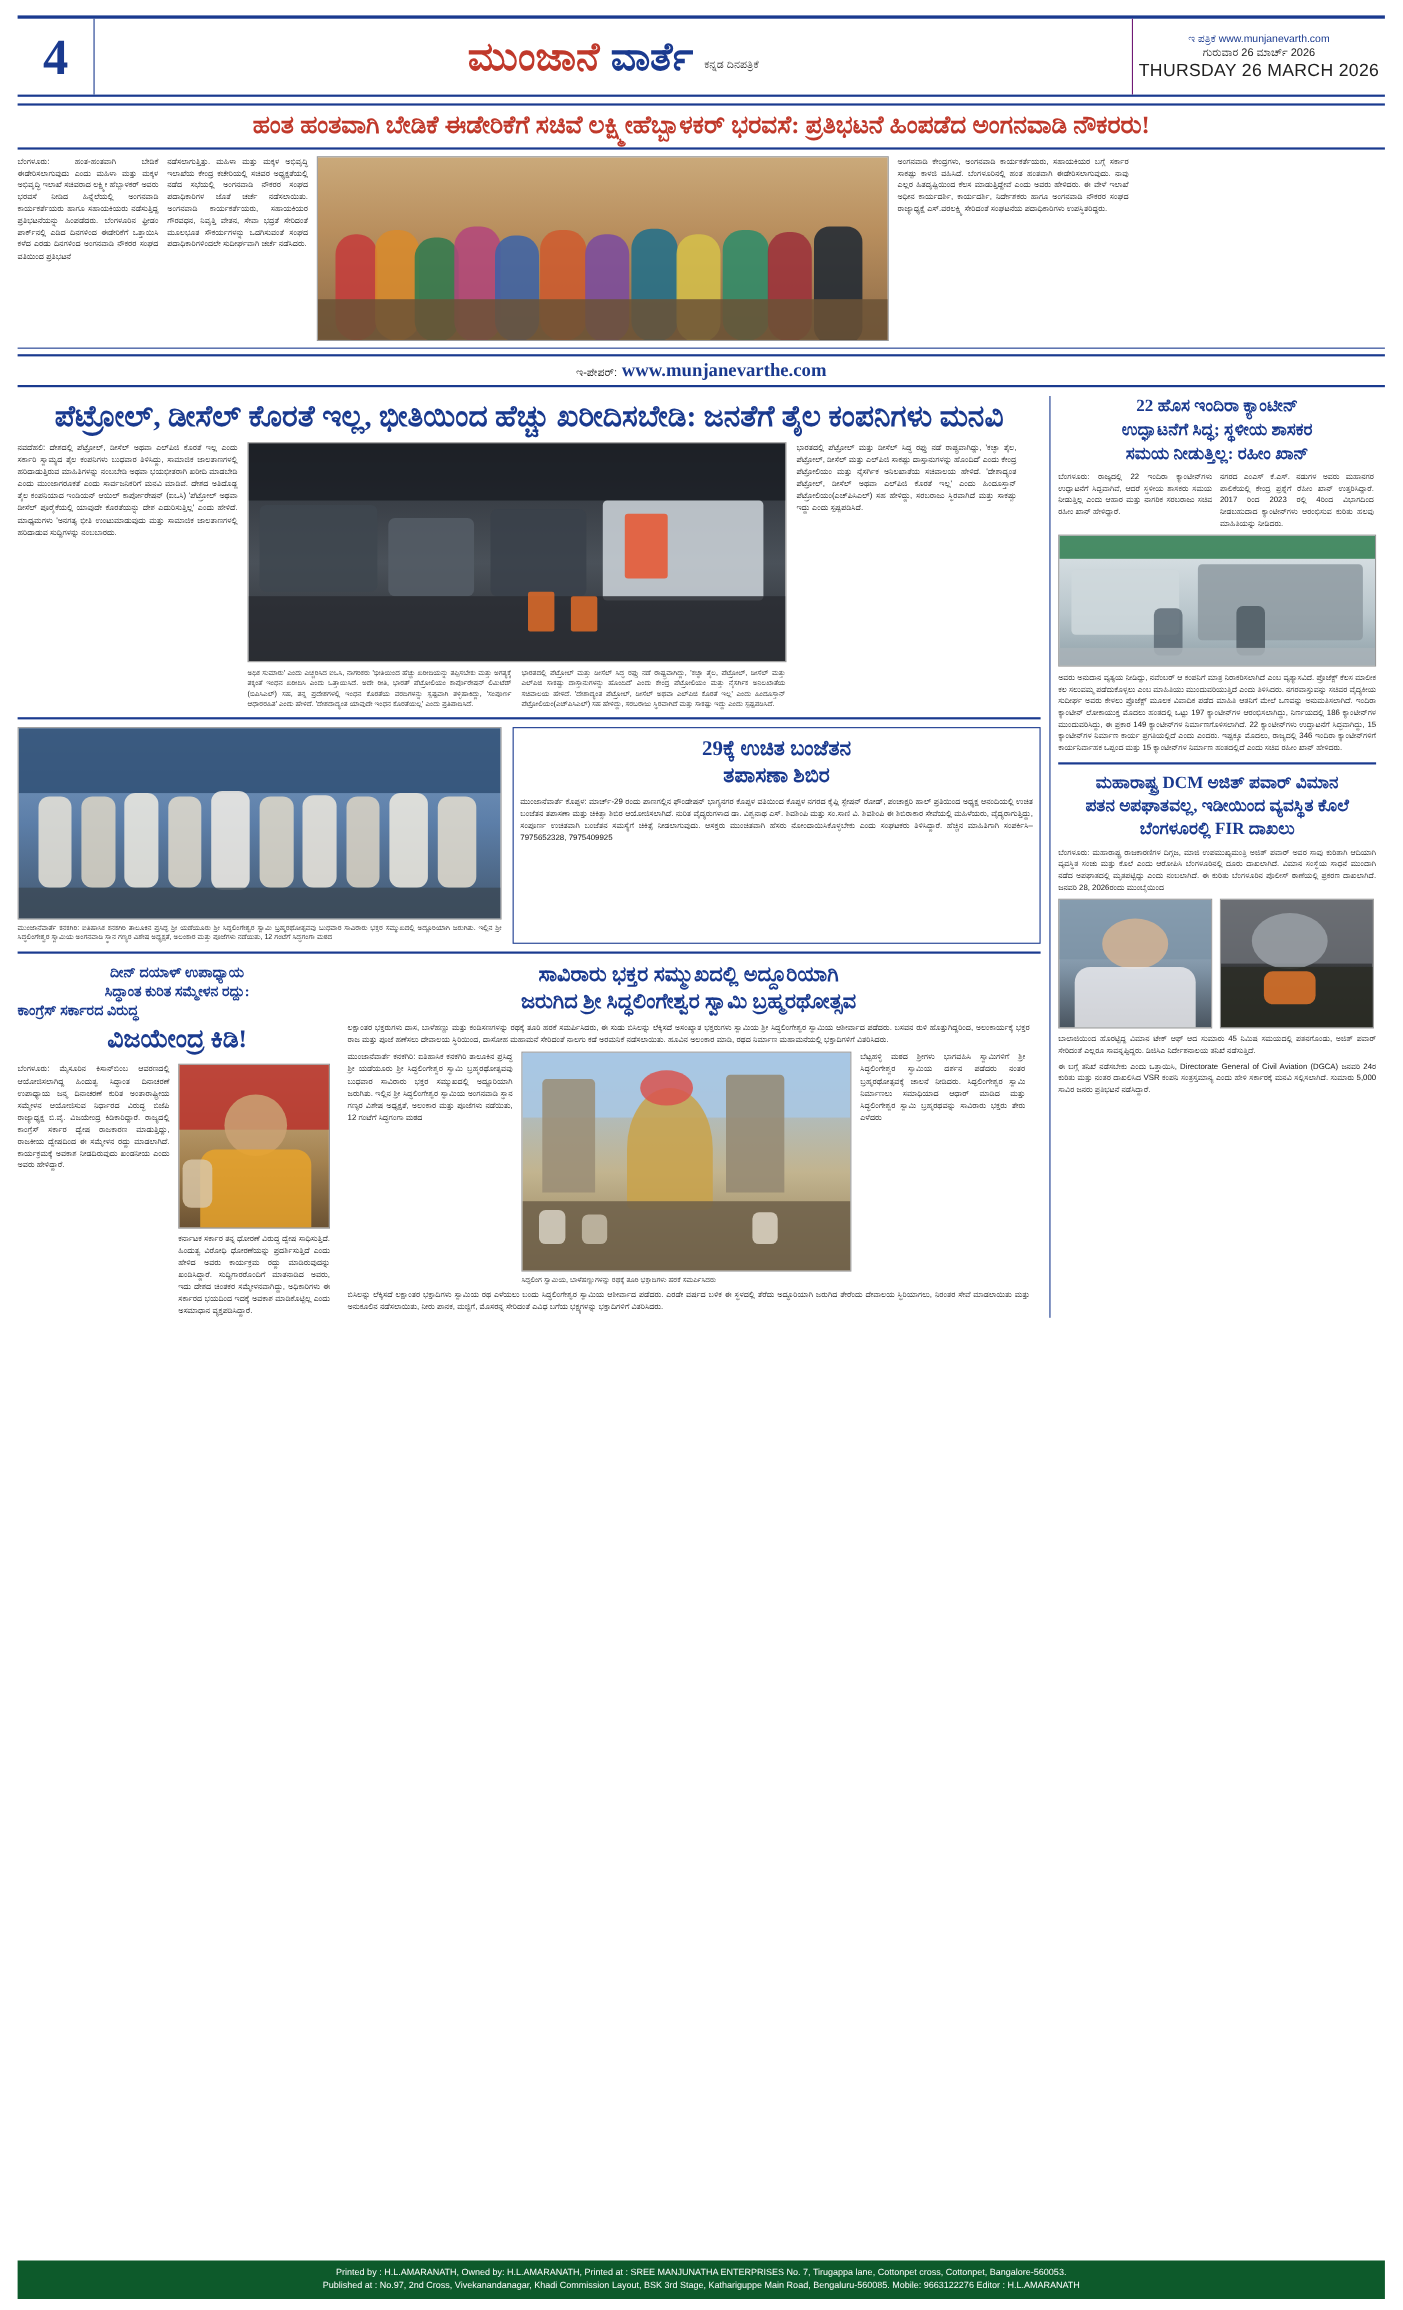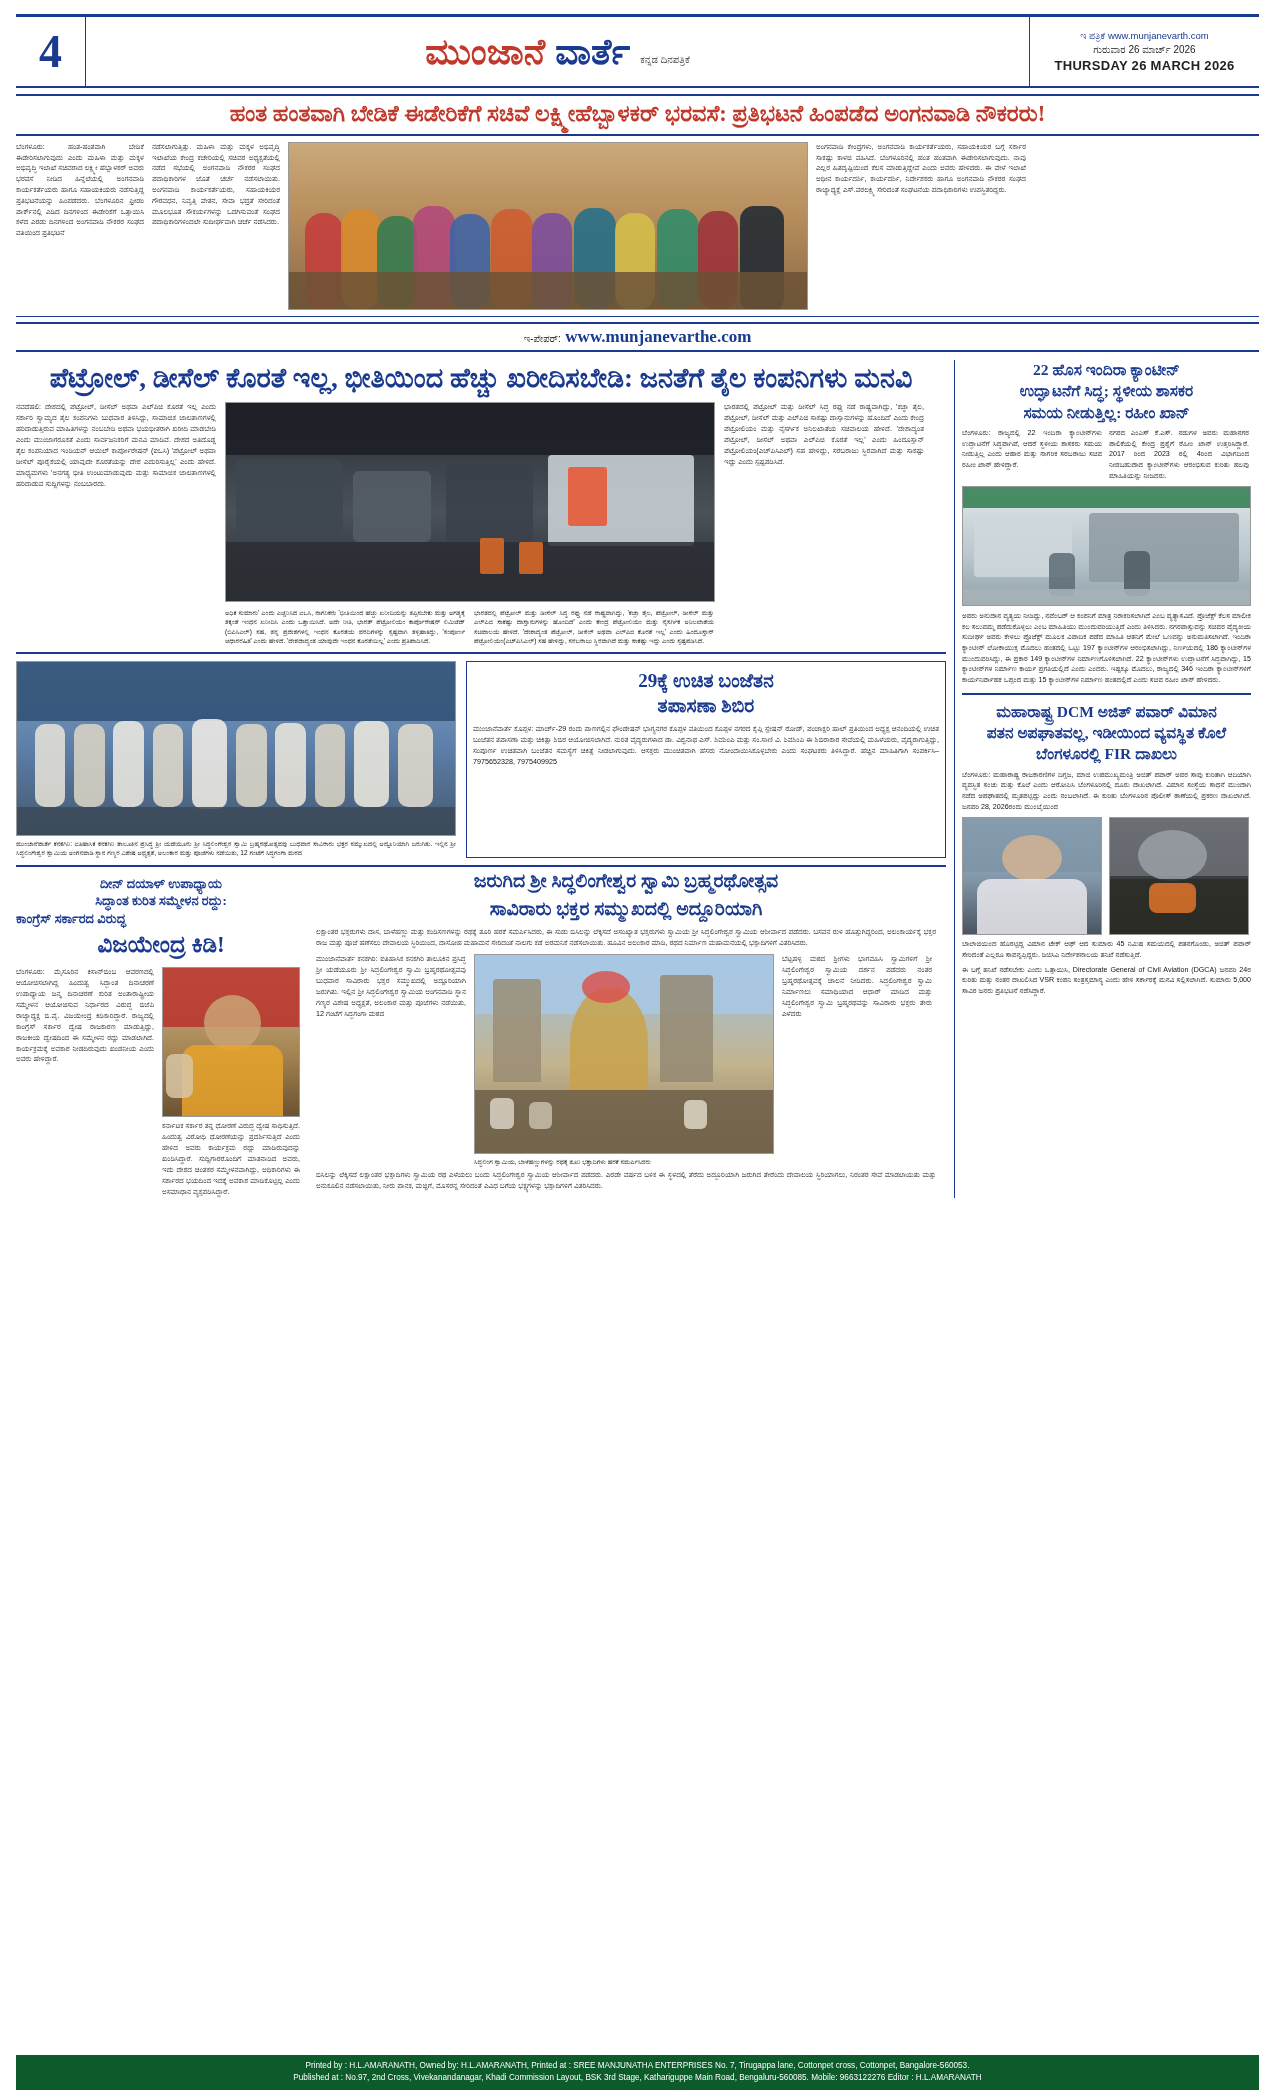--- a/index.html
+++ b/index.html
@@ -44,21 +44,21 @@
     font-family:Liberation Sans, sans-serif;
   }
   .mast-sub { font-size:10px; color:#333; margin-top:16px; }
   .mast-right {
     width:230px; border-left:1px solid #701a75;
     display:flex; flex-direction:column; align-items:center; justify-content:center;
     font-size:10px; color:#222; gap:2px; padding:2px;
   }
   .mast-right .web { color:#1a3a8f; font-size:9.5px; }
   .mast-right .kndate { font-size:10px; }
-  .mast-right .endate { font-size:13px; font-weight:bold; letter-spacing:.3px; }
+  .mast-right .endate { font-size:16px; font-weight:normal; letter-spacing:.3px; }
 
   
   .lead-head {
     border-top:2px solid #1a3a8f;
     border-bottom:2px solid #1a3a8f;
     background:#fff;
     text-align:center;
     padding:5px 4px 7px 4px;
     margin-bottom:6px;
   }
@@ -272,22 +272,22 @@
                   <div class="blob" style="left:2%;top:58%;width:20%;height:30%;border-radius:8px;background:#d8c6a6;"></div>
                 </div>
               </div>
               <div class="col" style="margin-top:4px">ಕರ್ನಾಟಕ ಸರ್ಕಾರ ತನ್ನ ಧೋರಣೆ ವಿರುದ್ಧ ದ್ವೇಷ ಸಾಧಿಸುತ್ತಿದೆ. ಹಿಂದುತ್ವ ವಿರೋಧಿ ಧೋರಣೆಯನ್ನು ಪ್ರದರ್ಶಿಸುತ್ತಿದೆ ಎಂದು ಹೇಳಿದ ಅವರು ಕಾರ್ಯಕ್ರಮ ರದ್ದು ಮಾಡಿರುವುದನ್ನು ಖಂಡಿಸಿದ್ದಾರೆ. ಸುದ್ದಿಗಾರರೊಂದಿಗೆ ಮಾತನಾಡಿದ ಅವರು, ಇದು ದೇಶದ ಚಿಂತಕರ ಸಮ್ಮೇಳನವಾಗಿದ್ದು, ಅಧಿಕಾರಿಗಳು ಈ ಸರ್ಕಾರದ ಭಯದಿಂದ ಇದಕ್ಕೆ ಅವಕಾಶ ಮಾಡಿಕೊಟ್ಟಿಲ್ಲ ಎಂದು ಅಸಮಾಧಾನ ವ್ಯಕ್ತಪಡಿಸಿದ್ದಾರೆ.</div>
             </div>
           </div>
         </div>
 
         <div style="width:620px">
           <div class="story-head">
+            <h2 class="med">ಸಾವಿರಾರು  ಭಕ್ತರ ಸಮ್ಮುಖದಲ್ಲಿ ಅದ್ದೂರಿಯಾಗಿ</h2>
             <h2 class="med" style="margin-top:-4px">ಜರುಗಿದ ಶ್ರೀ ಸಿದ್ಧಲಿಂಗೇಶ್ವರ ಸ್ವಾಮಿ ಬ್ರಹ್ಮರಥೋತ್ಸವ</h2>
-            <h2 class="med">ಸಾವಿರಾರು  ಭಕ್ತರ ಸಮ್ಮುಖದಲ್ಲಿ ಅದ್ದೂರಿಯಾಗಿ</h2>
           </div>
           <div class="col" style="margin-bottom:5px">ಲಕ್ಷಾಂತರ ಭಕ್ತರುಗಳು ದಾಸ, ಬಾಳೆಹಣ್ಣು ಮತ್ತು ಕಂಡಿಸಣಗಳನ್ನು ರಥಕ್ಕೆ ತೂರಿ ಹರಕೆ ಸಮರ್ಪಿಸಿದರು, ಈ ಸುಡು ಬಿಸಿಲನ್ನು ಲೆಕ್ಕಿಸದೆ ಅಸಂಖ್ಯಾತ ಭಕ್ತರುಗಳು ಸ್ವಾಮಿಯ ಶ್ರೀ ಸಿದ್ಧಲಿಂಗೇಶ್ವರ ಸ್ವಾಮಿಯ ಆಶೀರ್ವಾದ ಪಡೆದರು. ಬಸವನ ರುಳಿ ಹೊತ್ತುಗಿದ್ದರಿಂದ, ಅಲಂಕಾರ್ಯಕ್ಕೆ ಭಕ್ತರ ರಾಜ ಮತ್ತು ಪೂಜೆ ಹಣೆಸಲು ದೇವಾಲಯ ಸ್ಥಿರಿಯಿಂದ, ದಾಸೋಹ ಮಹಾಮನೆ ಸೇರಿದಂತೆ ನಾಲಗು ಕಡೆ ಅರಮನಿಕೆ ನಡೆಸಲಾಯಿತು. ಹೂವಿನ ಅಲಂಕಾರ ಮಾಡಿ, ರಥದ ನಿರ್ಮಾಣ ಮಹಾಮನೆಯಲ್ಲಿ ಭಕ್ತಾದಿಗಳಿಗೆ ವಿತರಿಸಿದರು.</div>
           <div style="display:flex;gap:8px">
             <div class="col" style="width:150px">ಮುಂಜಾನೆವಾರ್ತೆ ಕನಕಗಿರಿ: ಐತಿಹಾಸಿಕ ಕನಕಗಿರಿ ತಾಲೂಕಿನ ಪ್ರಸಿದ್ಧ ಶ್ರೀ ಯಡೆಯೂರು ಶ್ರೀ ಸಿದ್ಧಲಿಂಗೇಶ್ವರ ಸ್ವಾಮಿ ಬ್ರಹ್ಮರಥೋತ್ಸವವು ಬುಧವಾರ ಸಾವಿರಾರು ಭಕ್ತರ ಸಮ್ಮುಖದಲ್ಲಿ ಅದ್ದೂರಿಯಾಗಿ ಜರುಗಿತು. ಇಲ್ಲಿನ ಶ್ರೀ ಸಿದ್ಧಲಿಂಗೇಶ್ವರ ಸ್ವಾಮಿಯ ಅಂಗನವಾಡಿ ಸ್ಥಾನ ಗಣ್ಯರ ವಿಶೇಷ ಅಧ್ಯಕ್ಷತೆ, ಅಲಂಕಾರ ಮತ್ತು ಪೂಜೆಗಳು ನಡೆಯಿತು, 12 ಗಂಟೆಗೆ ಸಿದ್ಧಗಂಗಾ ಮಠದ</div>
             <div style="width:300px">
               <div class="photo ph-temple" style="height:200px">
                 <div class="blobs">
                   <div class="blob" style="left:0;top:0;width:100%;height:30%;border-radius:0;background:#a9c8e4;"></div>
                   <div class="blob" style="left:6%;top:12%;width:16%;height:52%;border-radius:4px 4px 0 0;background:#9a8d76;"></div>
                   <div class="blob" style="left:62%;top:10%;width:18%;height:54%;border-radius:4px 4px 0 0;background:#948872;"></div>

